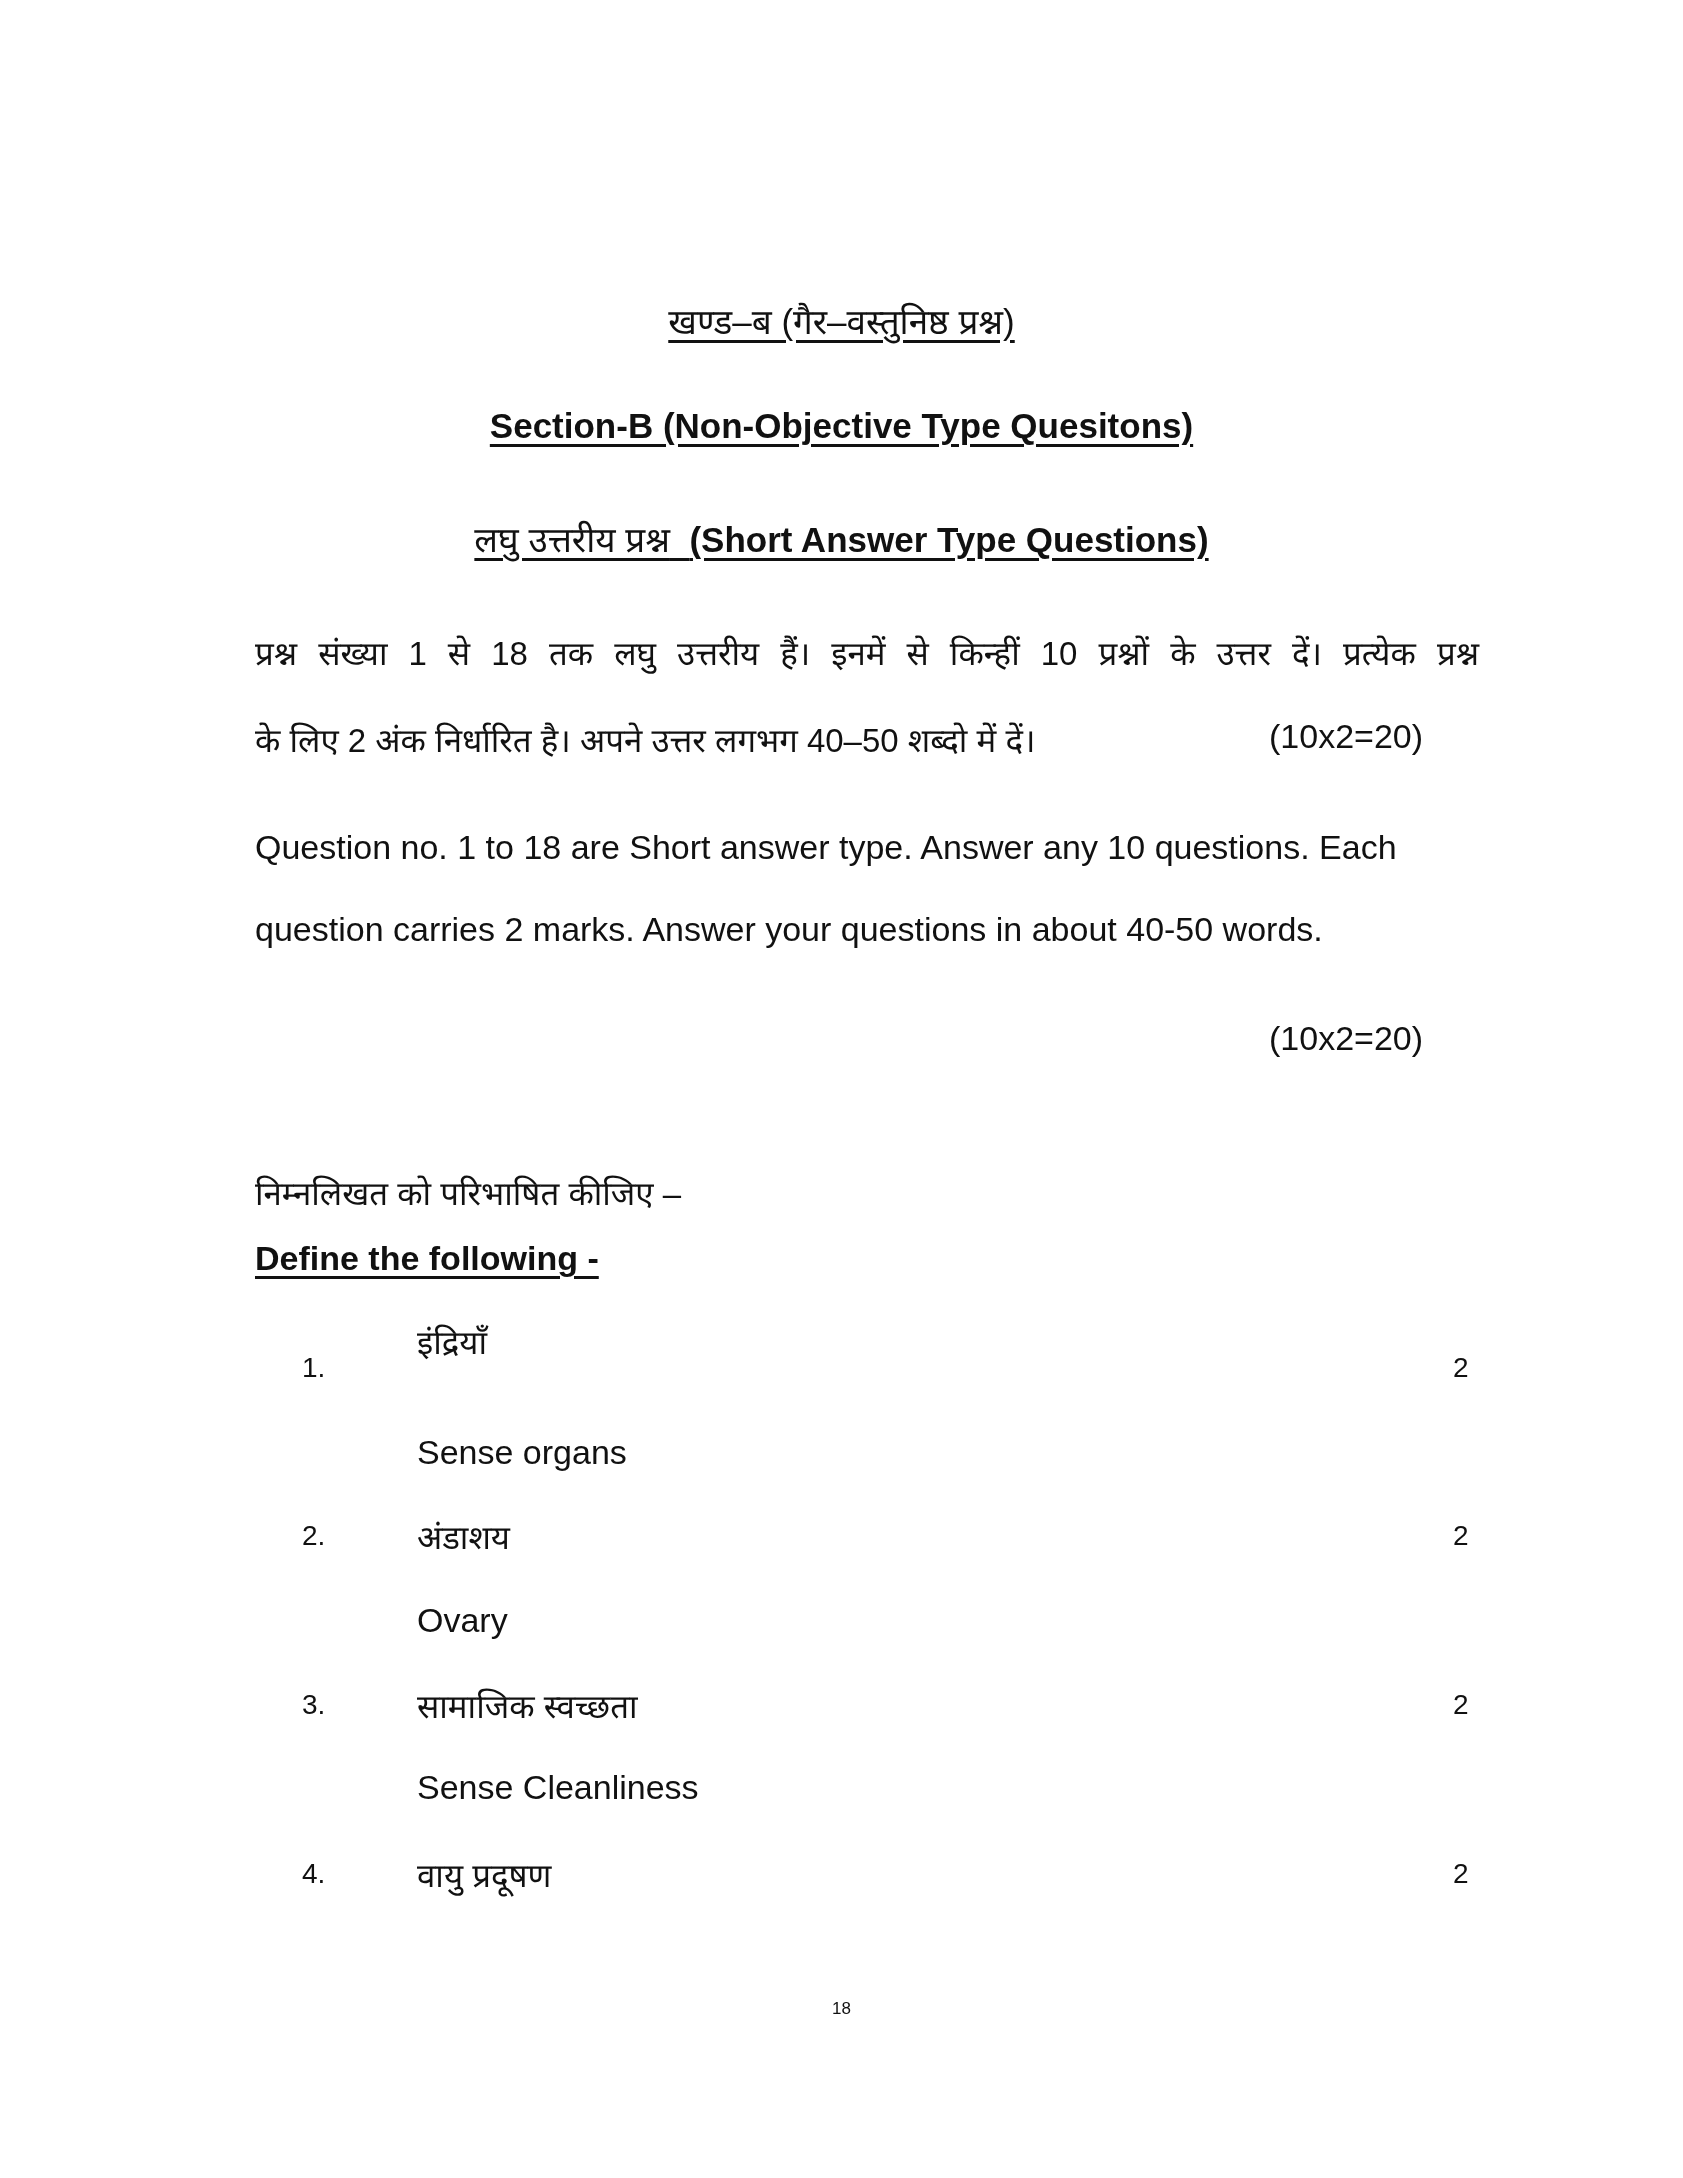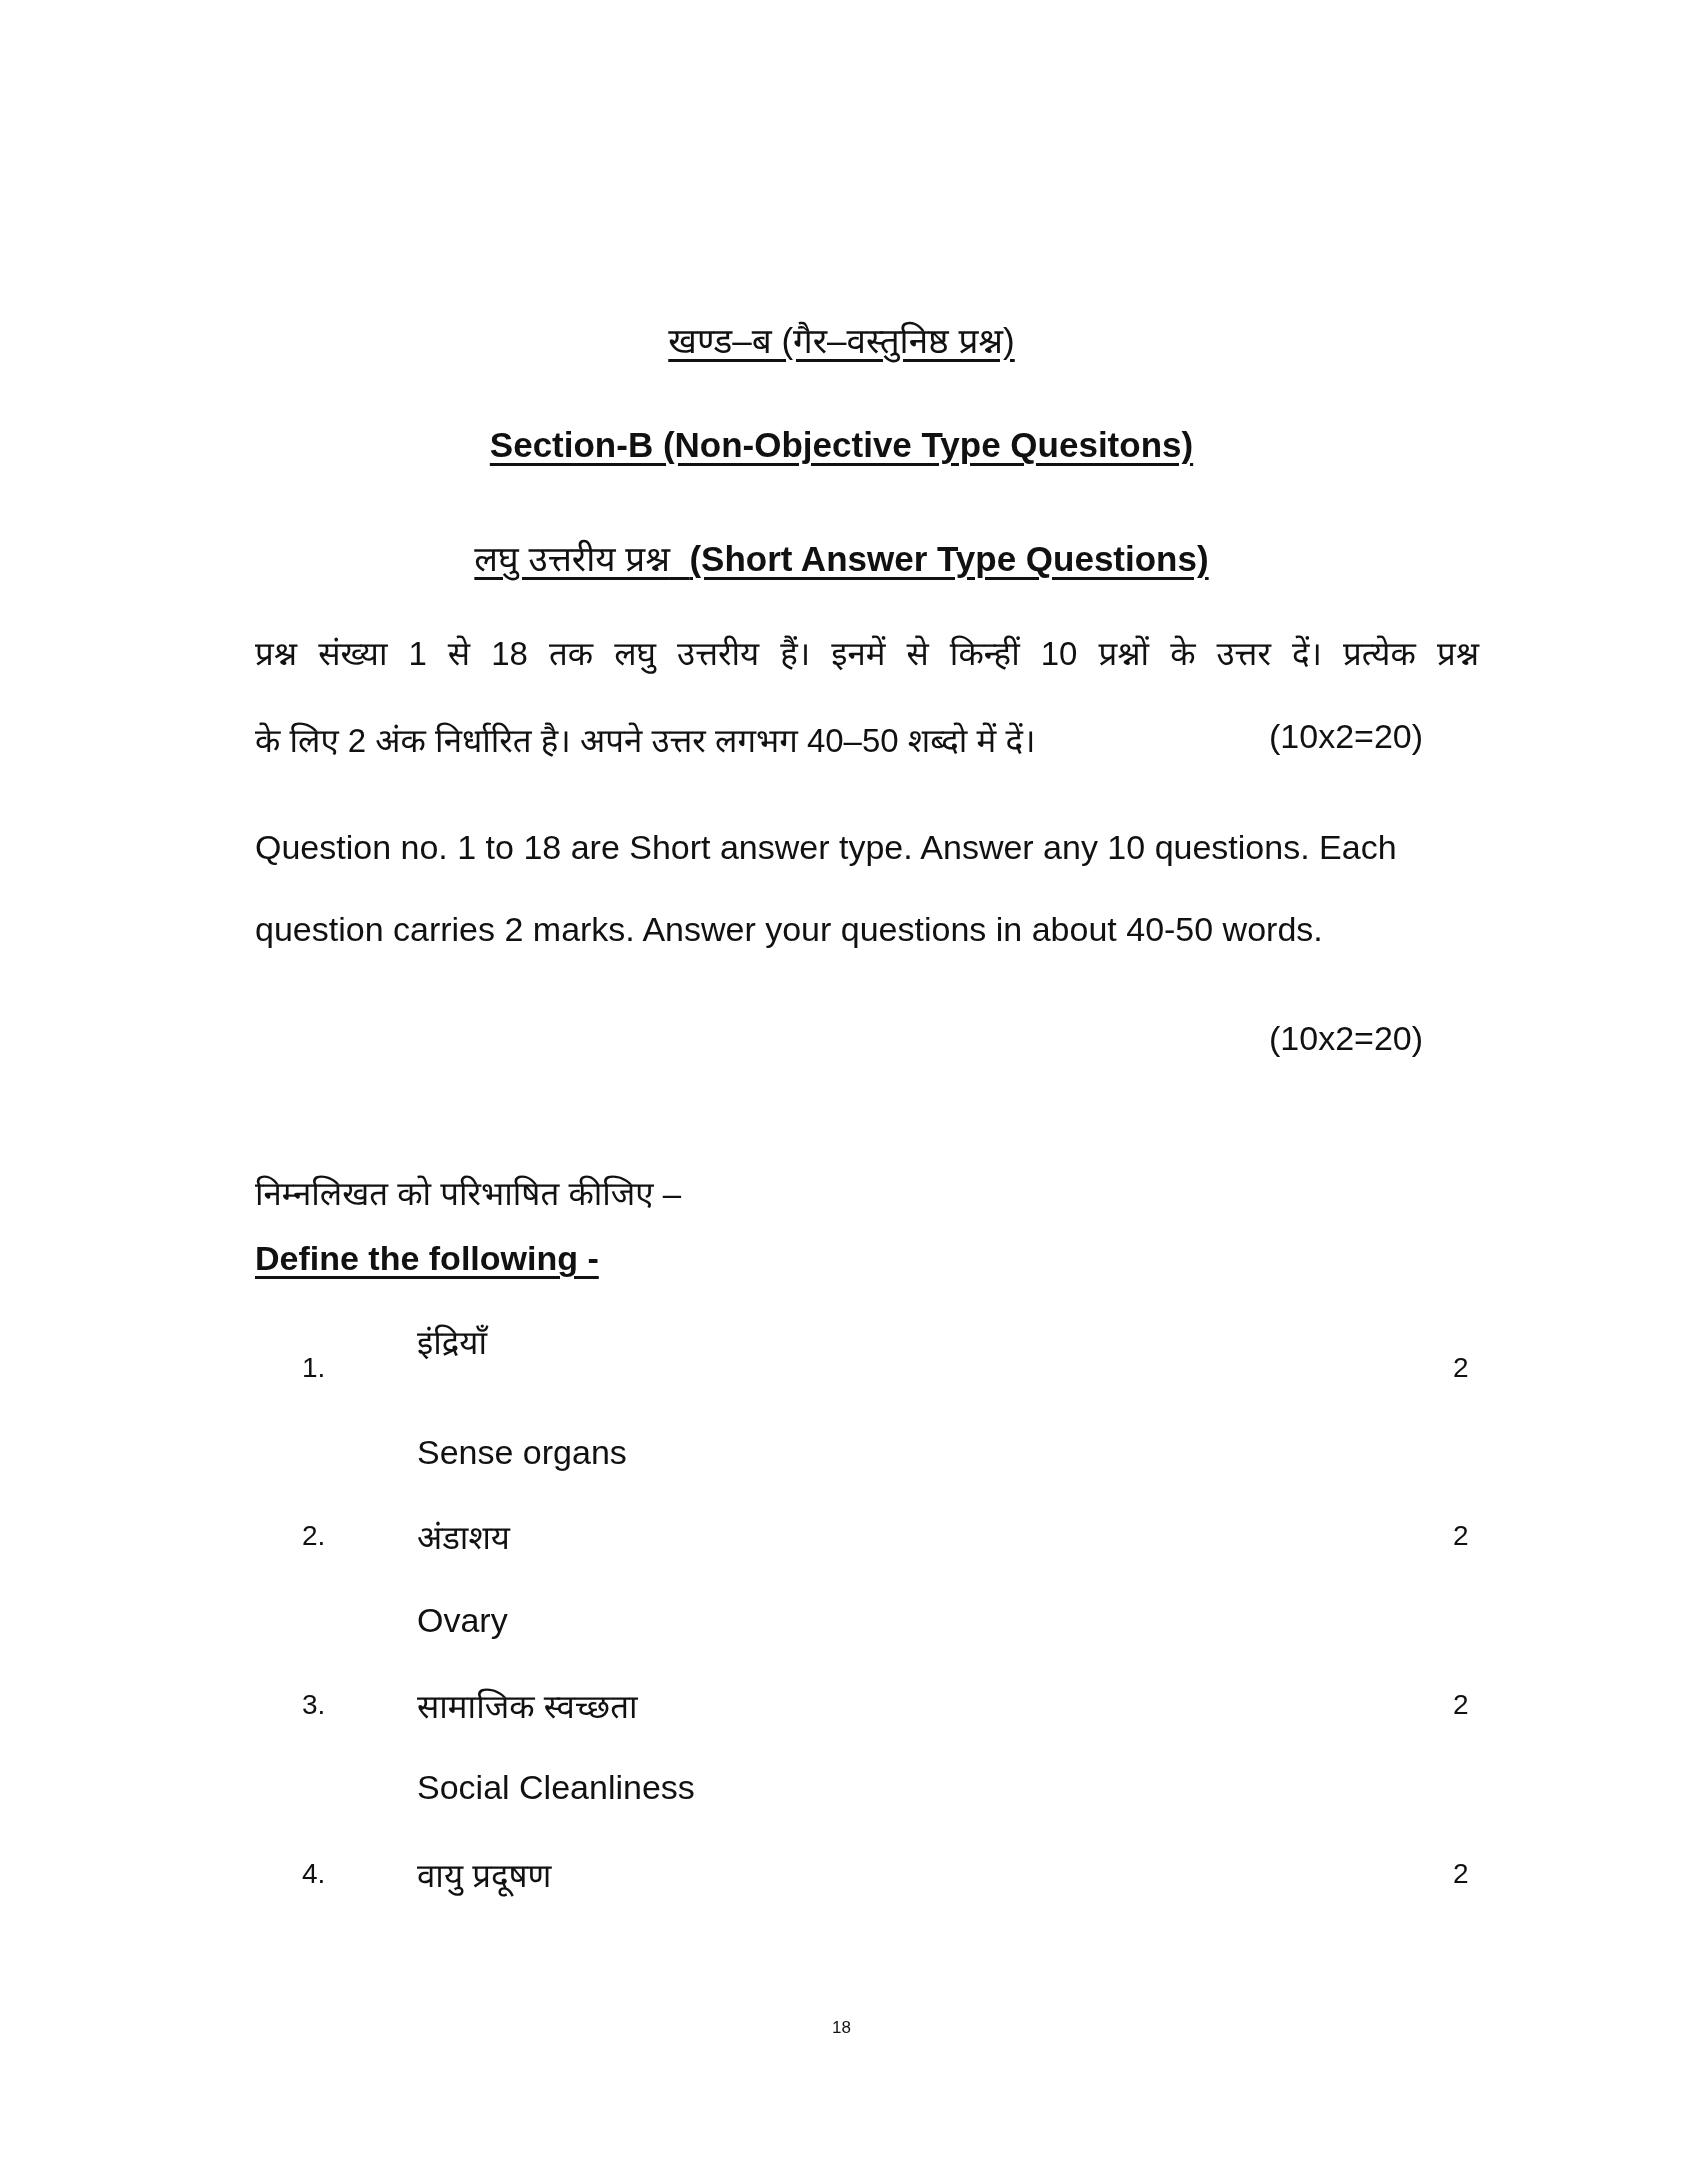--- a/index.html
+++ b/index.html
@@ -1,19 +1,19 @@
 <!DOCTYPE html>
 <html><head>
 <meta charset="utf-8">
 <style>
   html,body{margin:0;padding:0;background:#fff;}
   body{width:1683px;height:2178px;position:relative;overflow:hidden;color:#111;
        font-family:"Liberation Sans","DejaVu Sans",sans-serif;}
   .abs{position:absolute;white-space:nowrap;}
-  .center{left:0;width:1683px;text-align:center;margin-top:19px;}
+  .center{left:0;width:1683px;text-align:center;}
   .hd{font-size:35px;text-decoration:underline;text-underline-offset:6px;text-decoration-thickness:3px;}
   .bold{font-weight:bold;}
   .body{font-size:34px;}
   .hi{font-size:33px;}
   .num{font-size:28px;}
   .page{font-size:17px;}
 </style>
 </head>
 <body>
 
@@ -47,20 +47,20 @@
 <div class="abs body" style="left:417px;top:1433px;">Sense organs</div>
 
 <div class="abs num" style="left:302px;top:1520px;">2.</div>
 <div class="abs hi" style="left:417px;top:1514px;">अंडाशय</div>
 <div class="abs num" style="left:1453px;top:1520px;">2</div>
 <div class="abs body" style="left:417px;top:1601px;">Ovary</div>
 
 <div class="abs num" style="left:302px;top:1689px;">3.</div>
 <div class="abs hi" style="left:417px;top:1683px;">सामाजिक स्वच्छता</div>
 <div class="abs num" style="left:1453px;top:1689px;">2</div>
-<div class="abs body" style="left:417px;top:1768px;">Social Cleanliness</div>
+<div class="abs body" style="left:417px;top:1768px;">Sense Cleanliness</div>
 
 <div class="abs num" style="left:302px;top:1858px;">4.</div>
 <div class="abs hi" style="left:417px;top:1852px;">वायु प्रदूषण</div>
 <div class="abs num" style="left:1453px;top:1858px;">2</div>
 
 <div class="abs center page" style="top:1999px;">18</div>
 
 
 </body></html>

